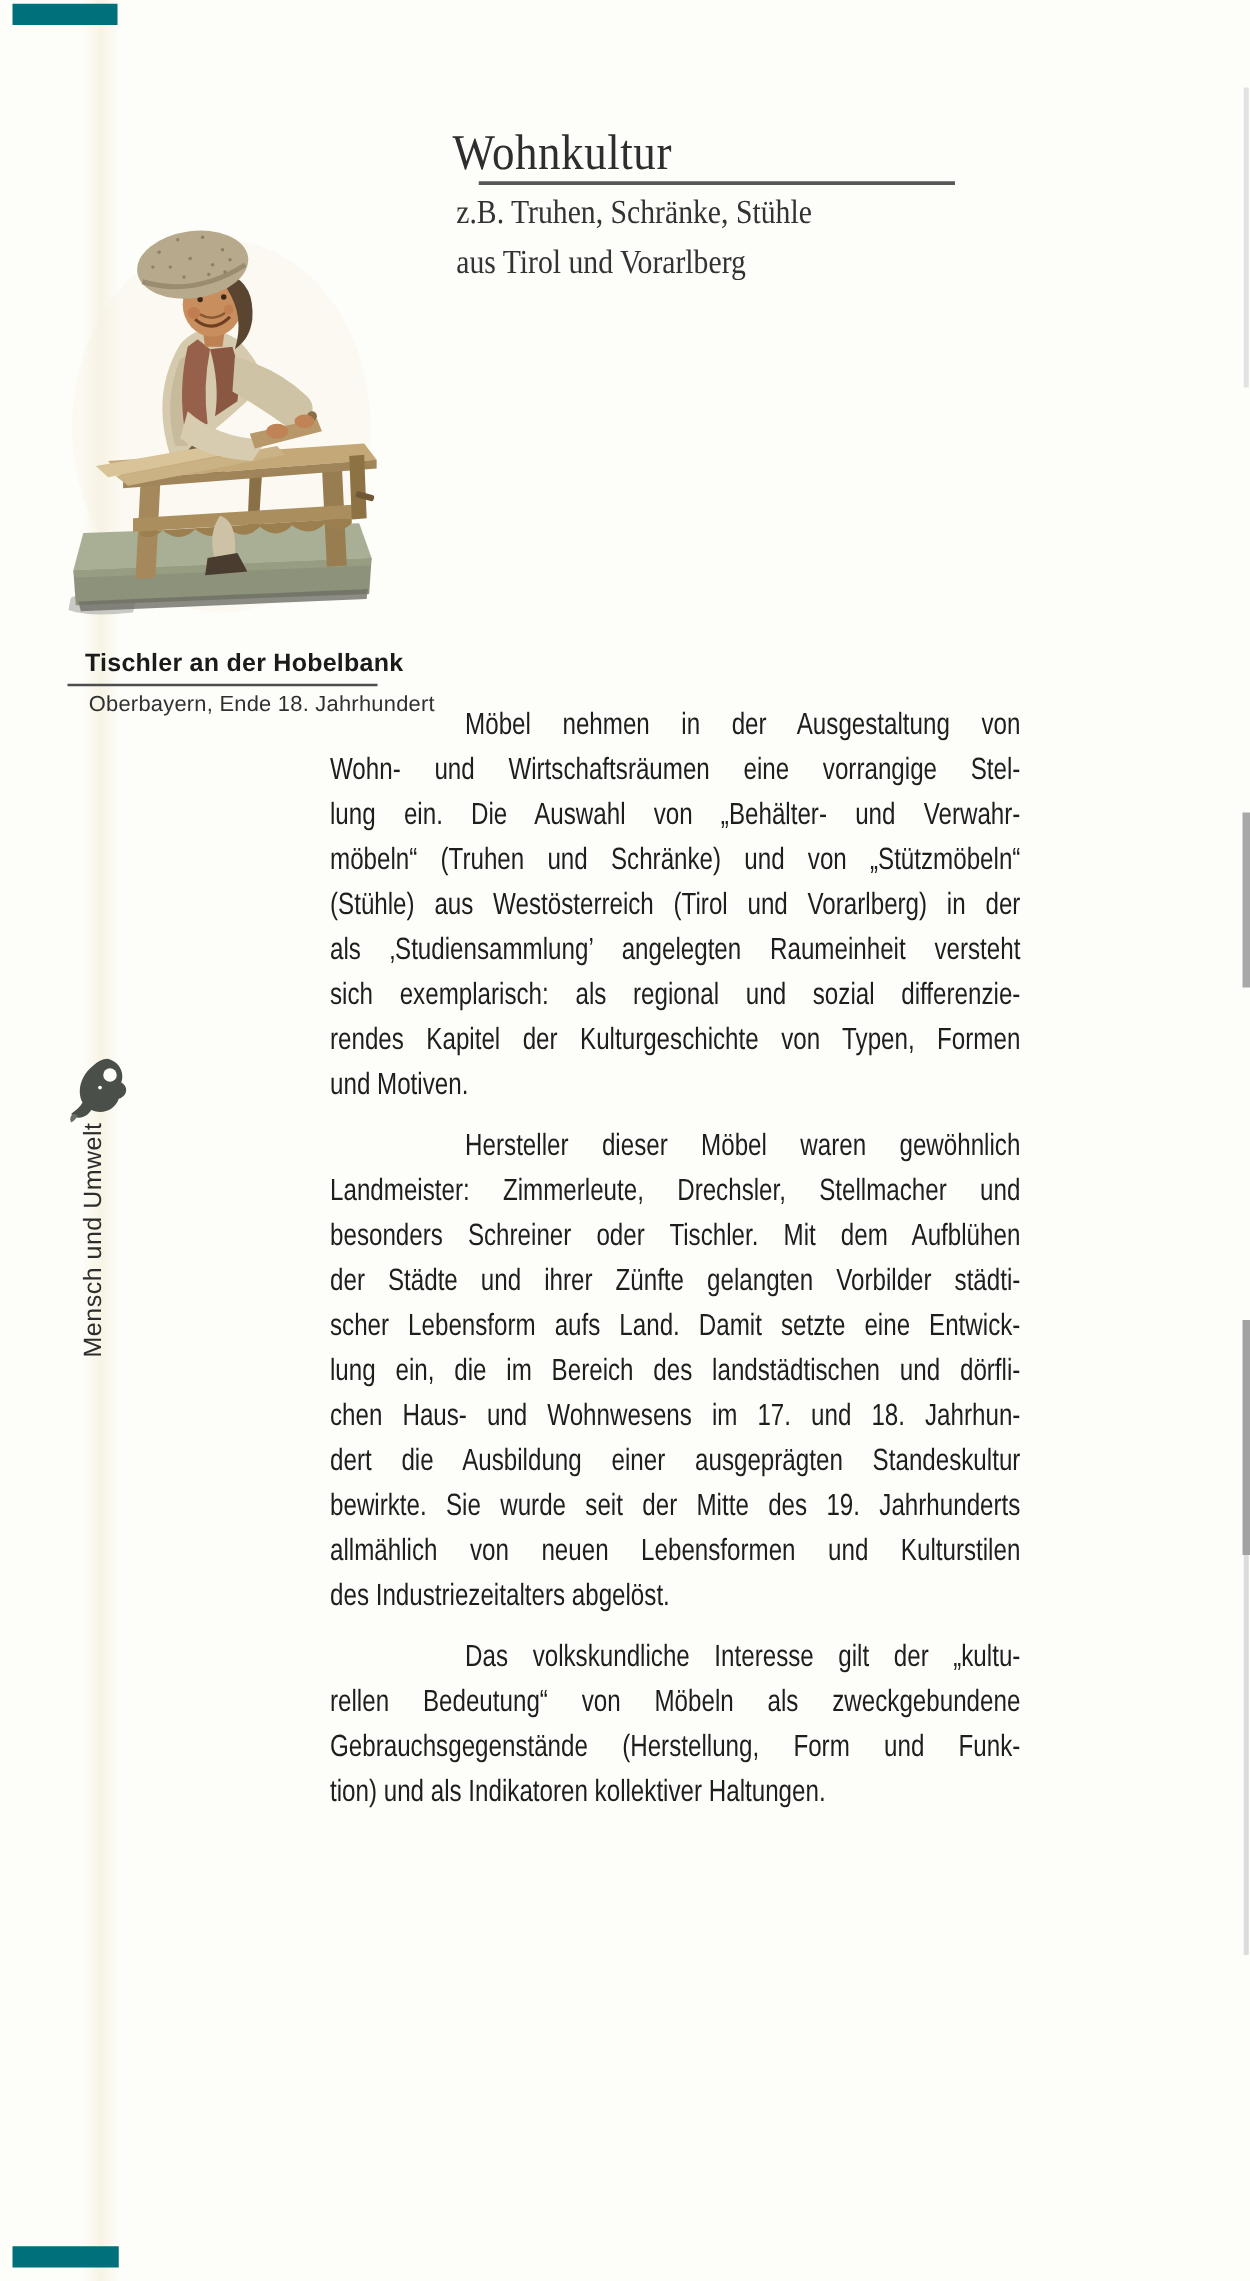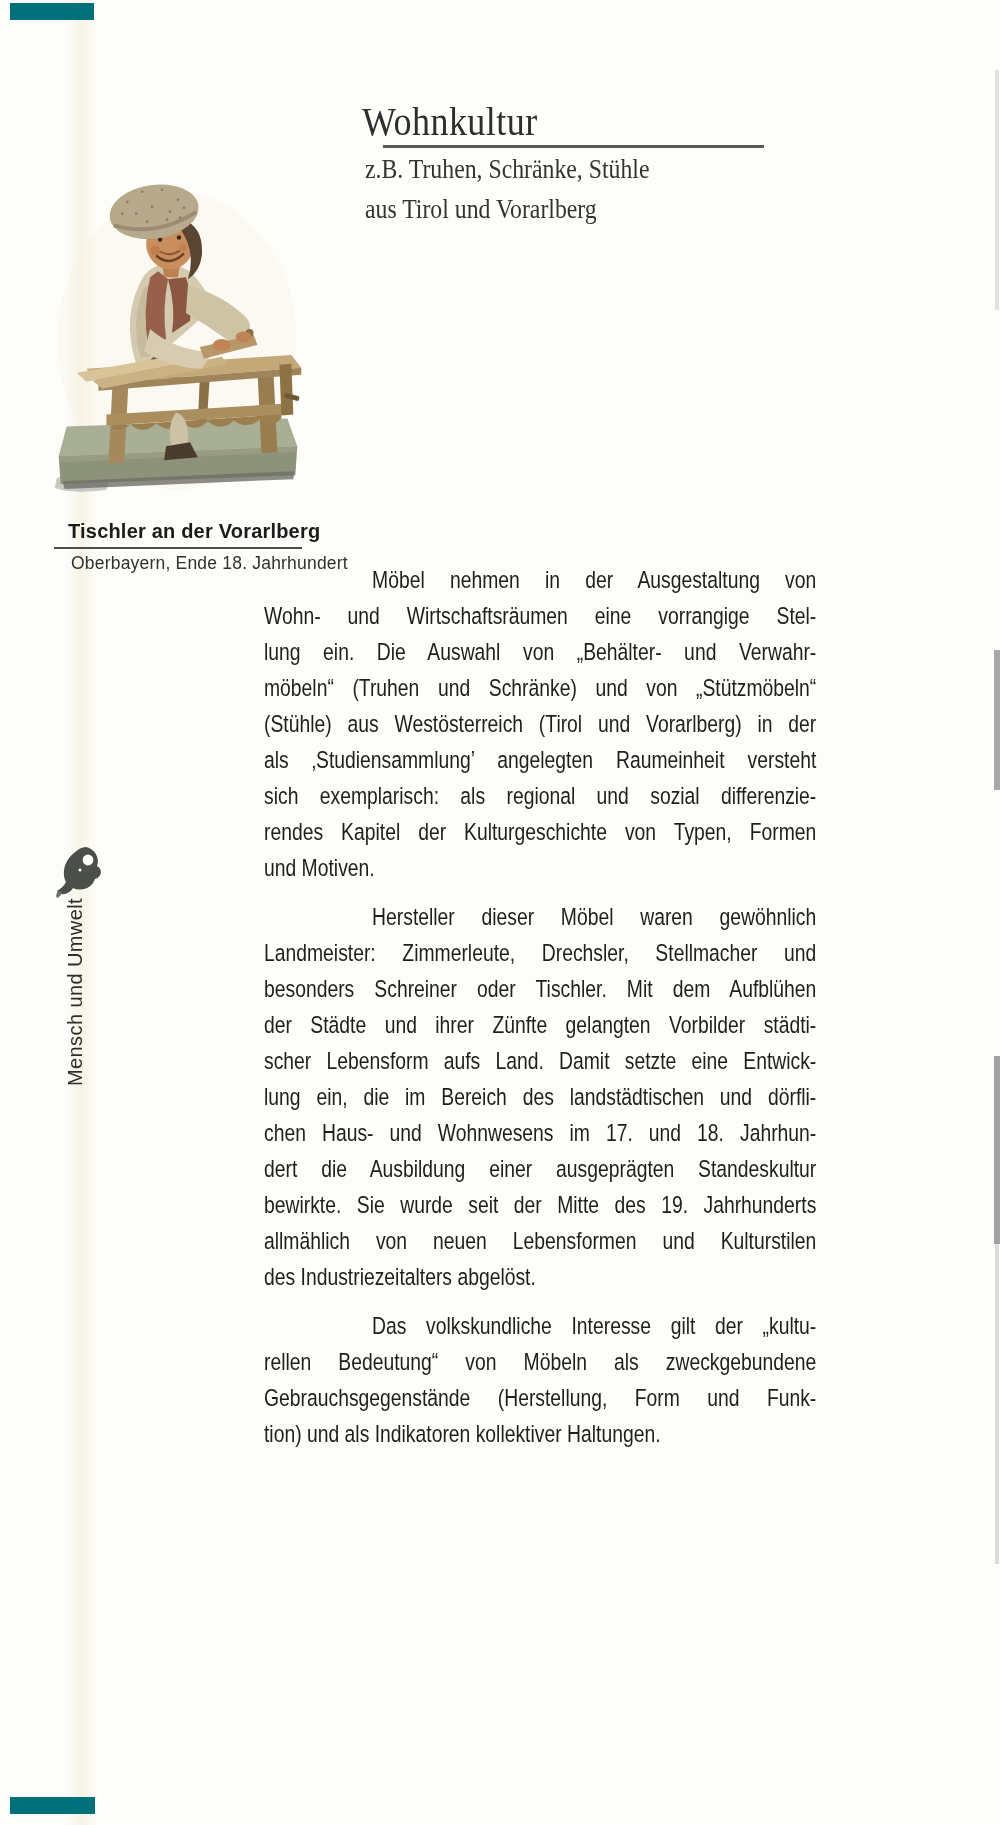--- a/index.html
+++ b/index.html
@@ -155,21 +155,21 @@
         <circle cx="100" cy="45" r="1.4"></circle>
       <circle cx="118" cy="50" r="1.4"></circle>
         <circle cx="132" cy="46" r="1.4"></circle>
         <circle cx="70" cy="52" r="1.4"></circle>
       <circle cx="95" cy="60" r="1.4"></circle>
         <circle cx="115" cy="58" r="1.4"></circle>
         <circle cx="128" cy="56" r="1.4"></circle>
     </g>
   </svg>
 
-  <div class="caption-title">Tischler an der Vorarlberg</div>
+  <div class="caption-title">Tischler an der Hobelbank</div>
   <div class="caption-rule"></div>
   <div class="caption-sub">Oberbayern, Ende 18. Jahrhundert</div>
 
   <h1 class="title">Wohnkultur</h1>
   <div class="title-rule"></div>
   <div class="subtitle">
     <div>z.B. Truhen, Schränke, Stühle</div>
     <div>aus Tirol und Vorarlberg</div>
   </div>
 

